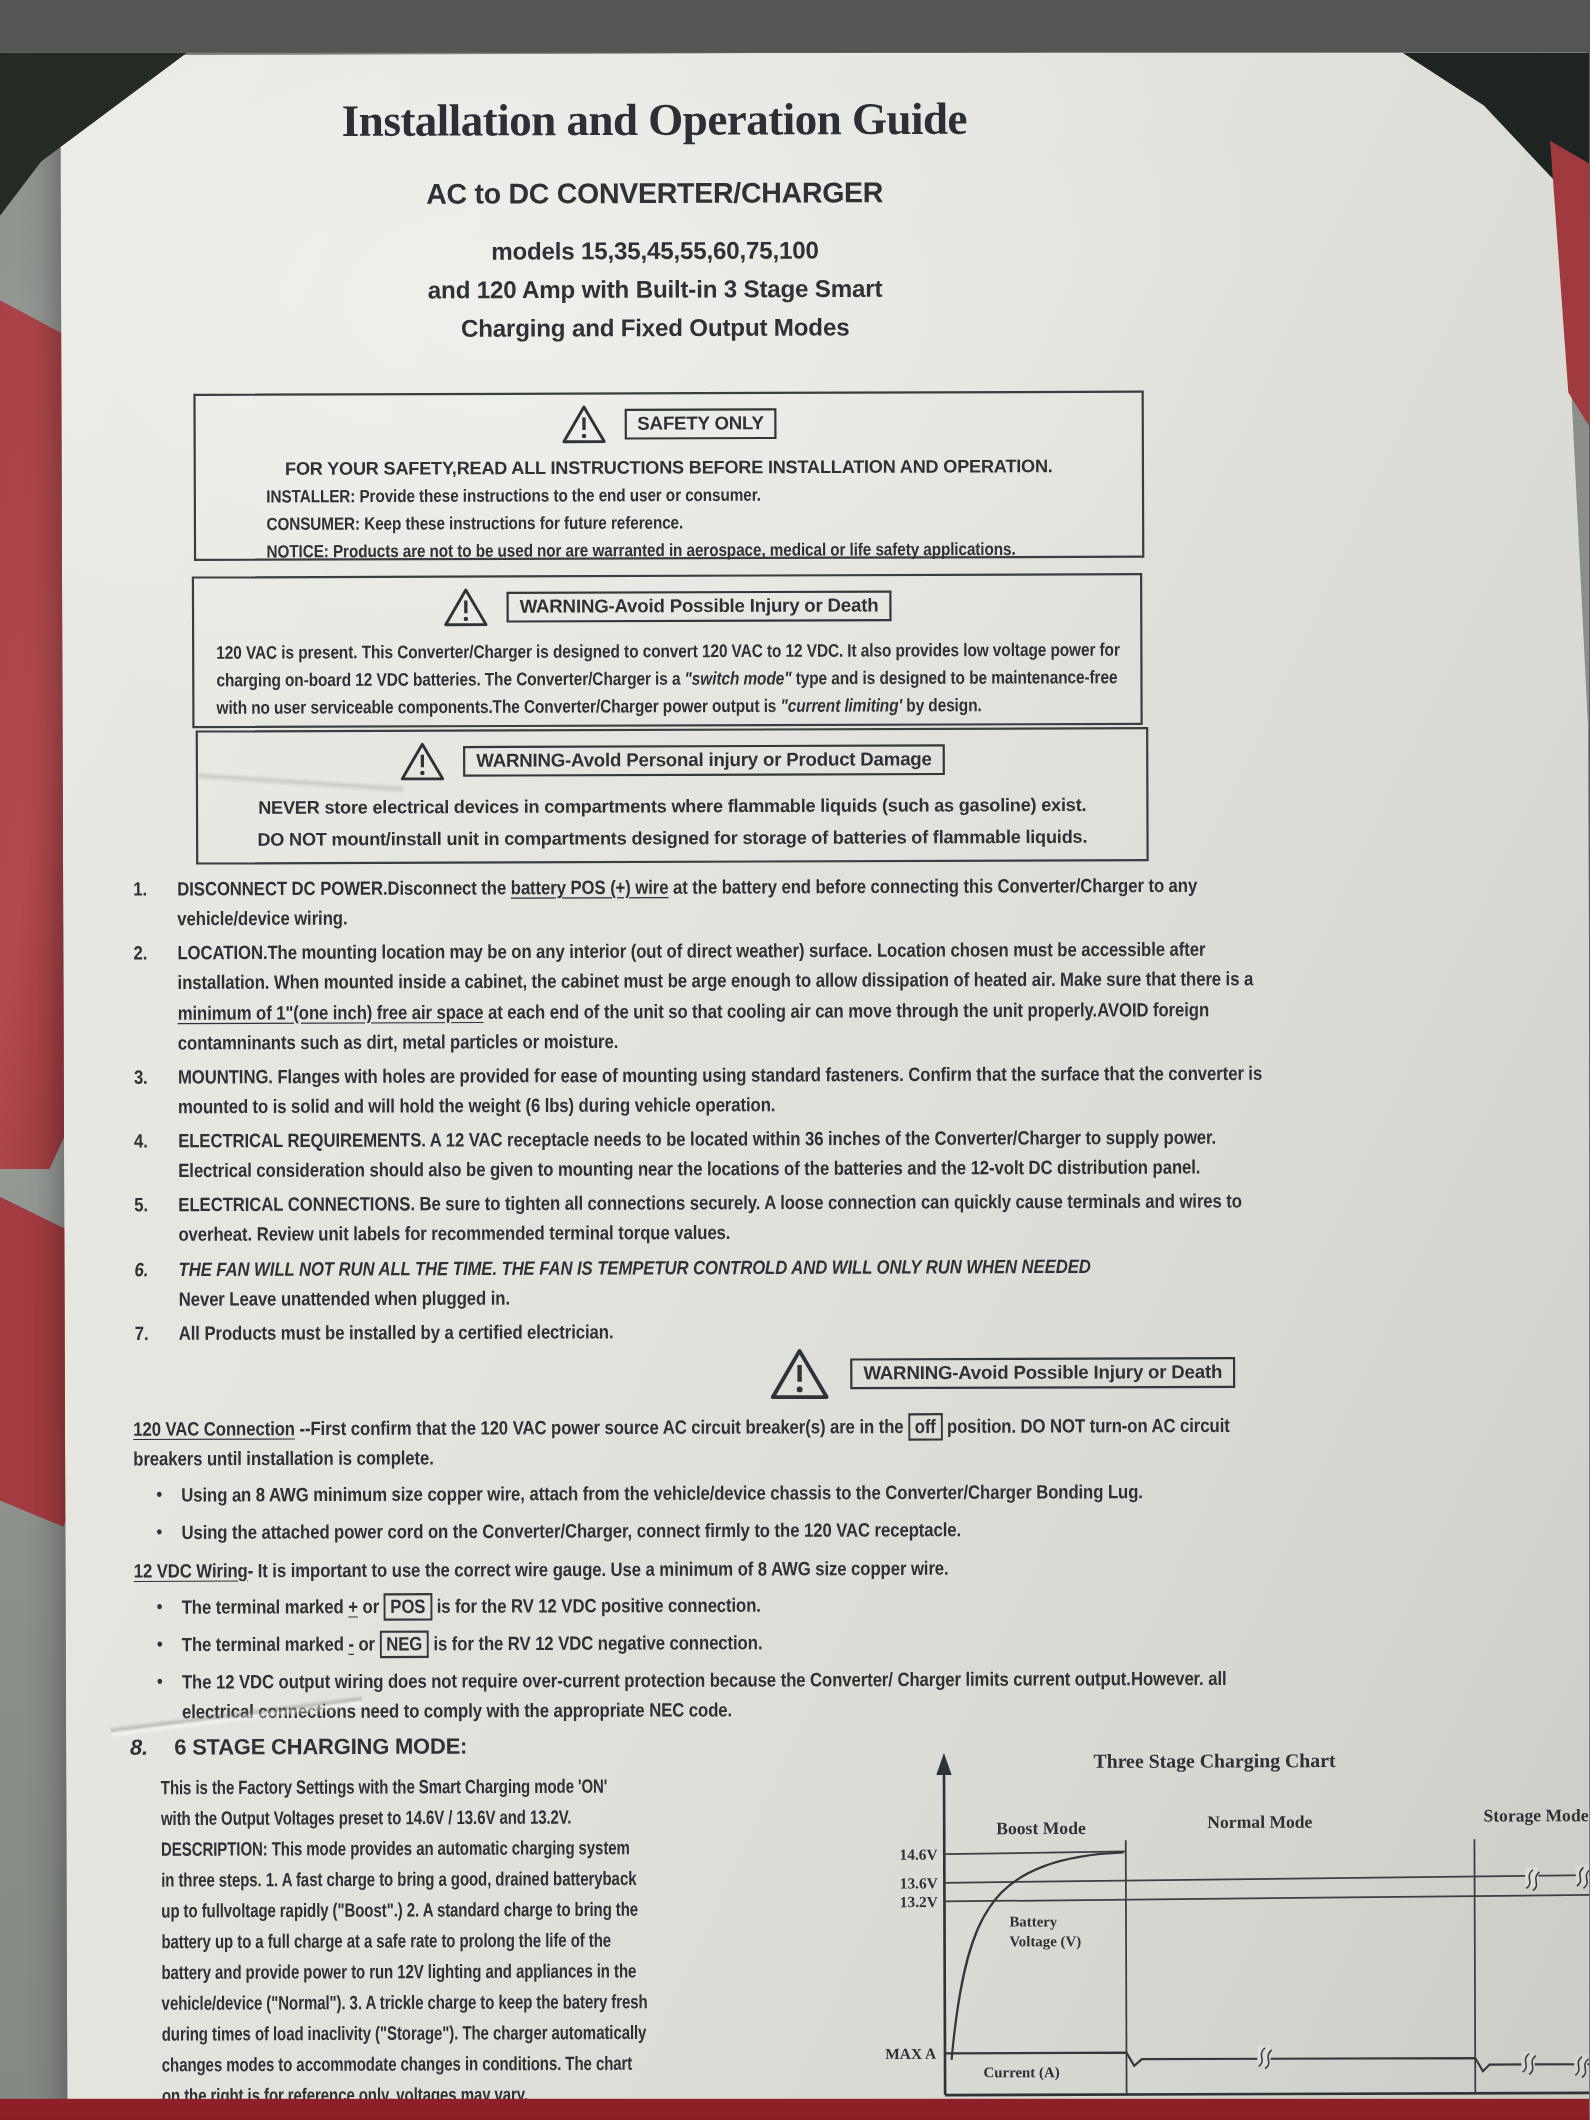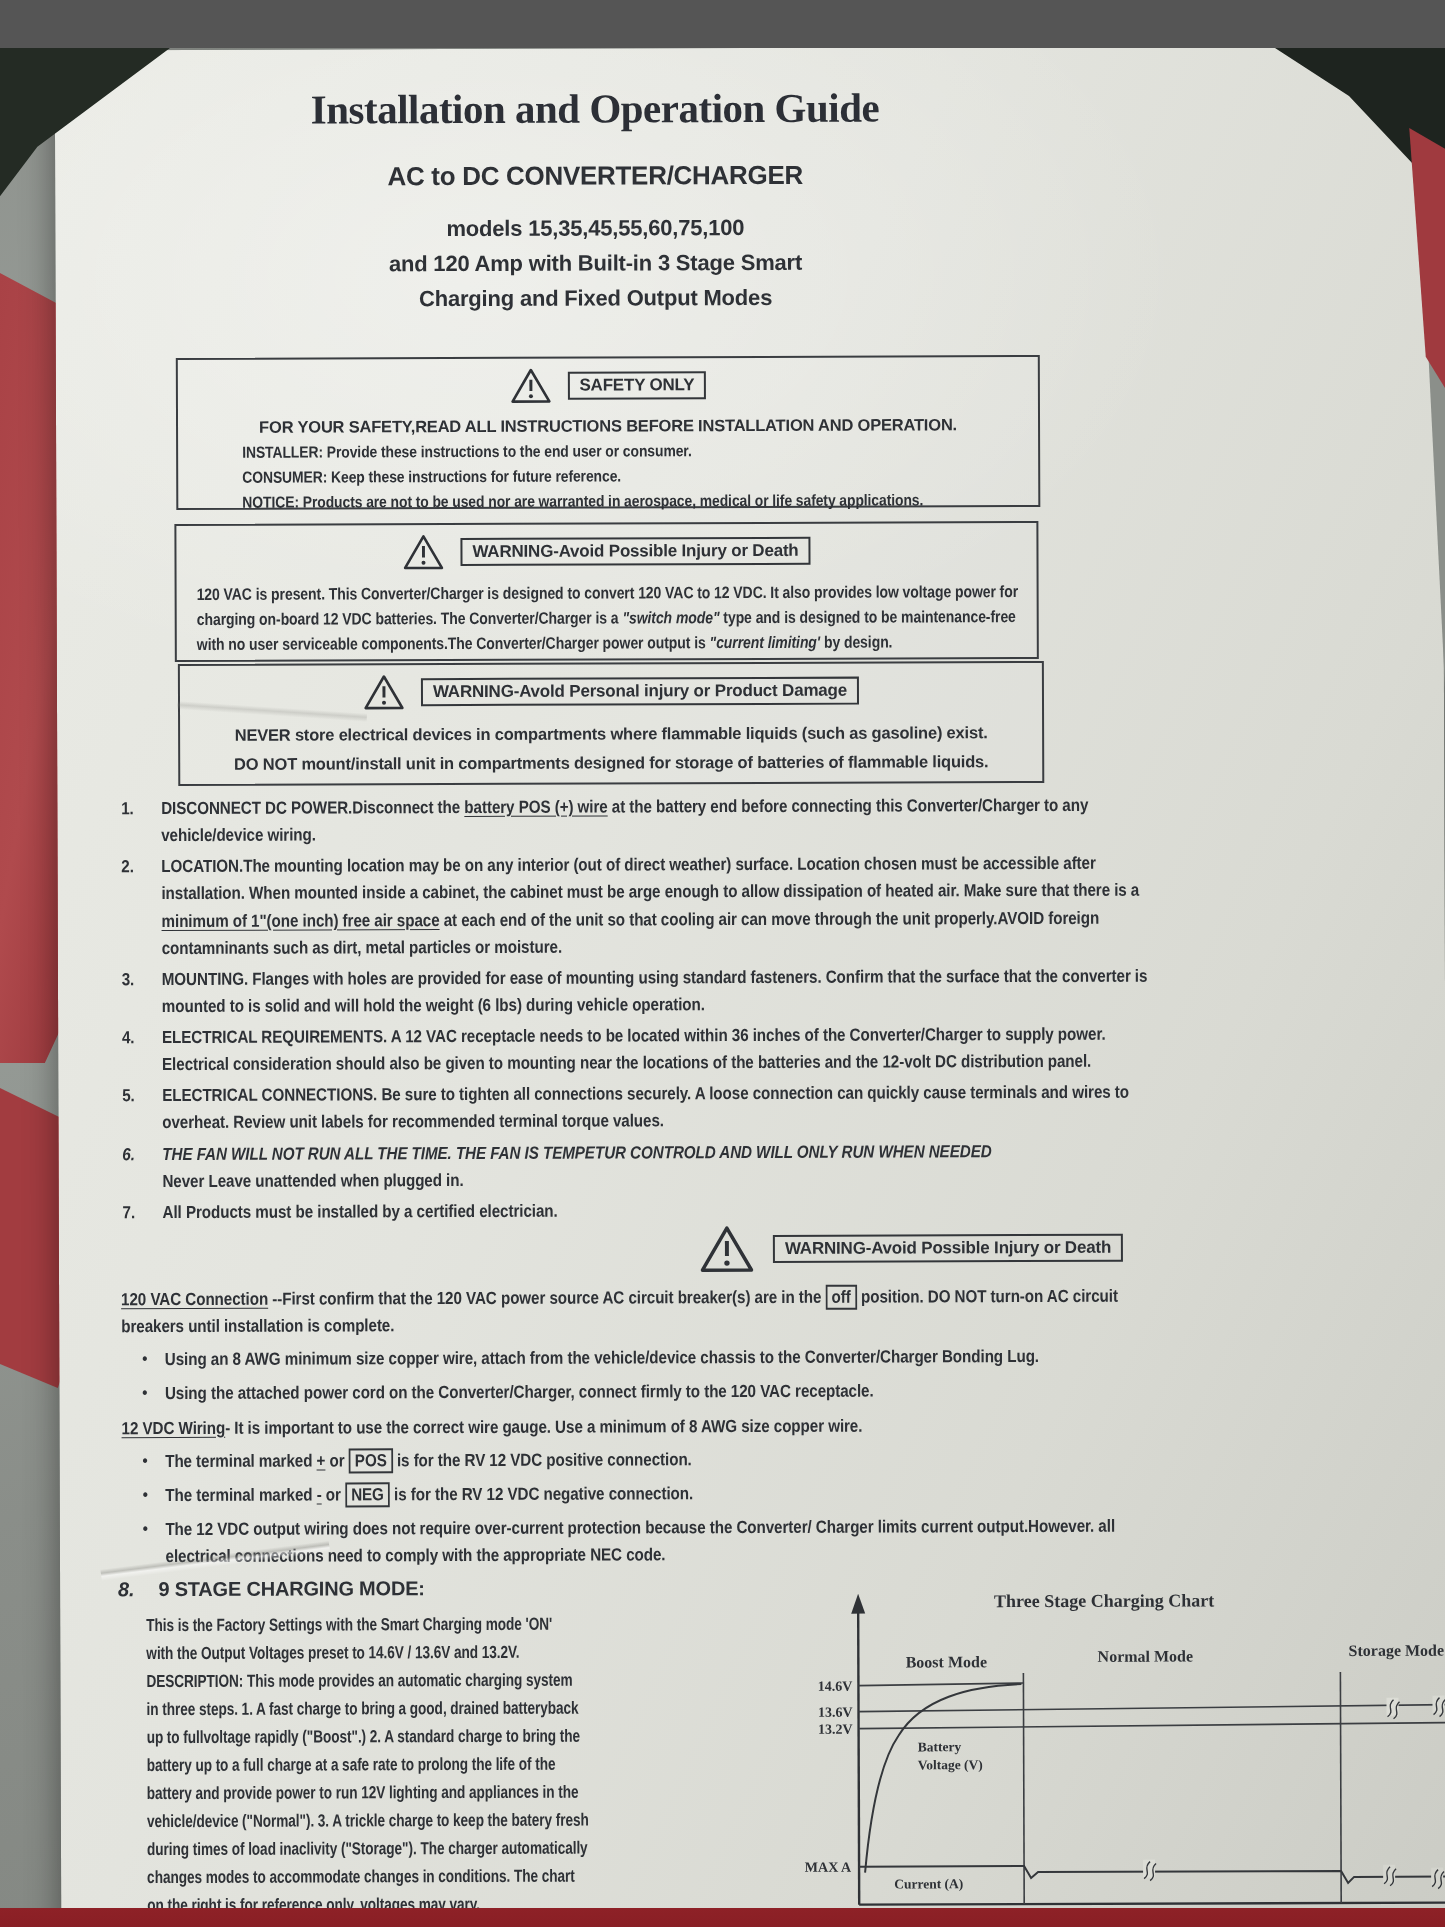--- a/index.html
+++ b/index.html
@@ -223,21 +223,21 @@
       </div>
       <div class="bullet">
         <span class="dot">•</span>
         <p>The 12 VDC output wiring does not require over-current protection because the Converter/ Charger limits current output.However. all electrical connections need to comply with the appropriate NEC code.</p>
       </div>
     </div>
 
     <div class="sec8">
       <div class="s8-head">
         <span>8.</span>
-        <span class="hd">9 STAGE CHARGING MODE:</span>
+        <span class="hd">6 STAGE CHARGING MODE:</span>
       </div>
       <div class="s8-body">This is the Factory Settings with the Smart Charging mode 'ON'
 with the Output Voltages preset to 14.6V / 13.6V and 13.2V.
 DESCRIPTION: This mode provides an automatic charging system
 in three steps. 1. A fast charge to bring a good, drained batteryback
 up to fullvoltage rapidly ("Boost".) 2. A standard charge to bring the
 battery up to a full charge at a safe rate to prolong the life of the
 battery and provide power to run 12V lighting and appliances in the
 vehicle/device ("Normal"). 3. A trickle charge to keep the batery fresh
 during times of load inaclivity ("Storage"). The charger automatically

